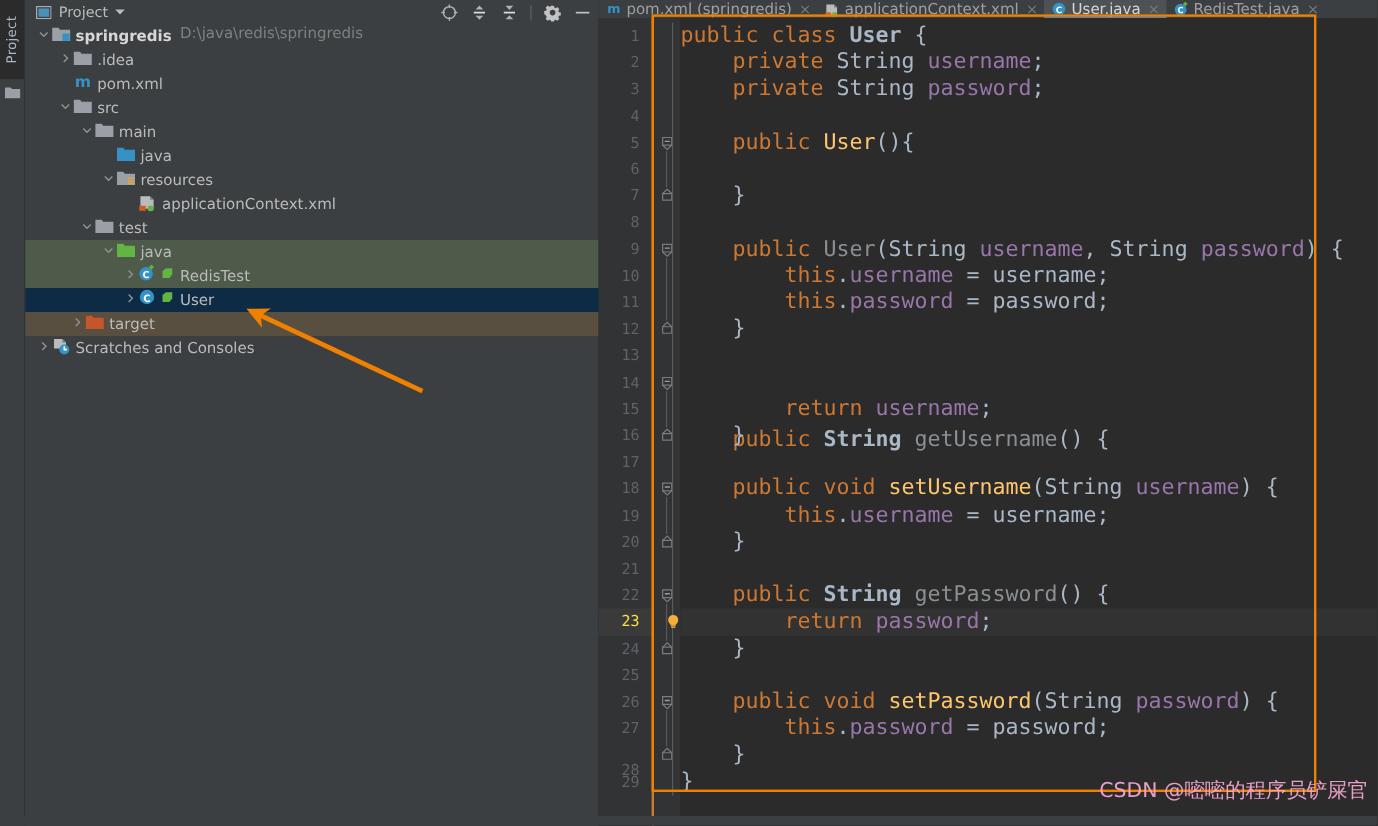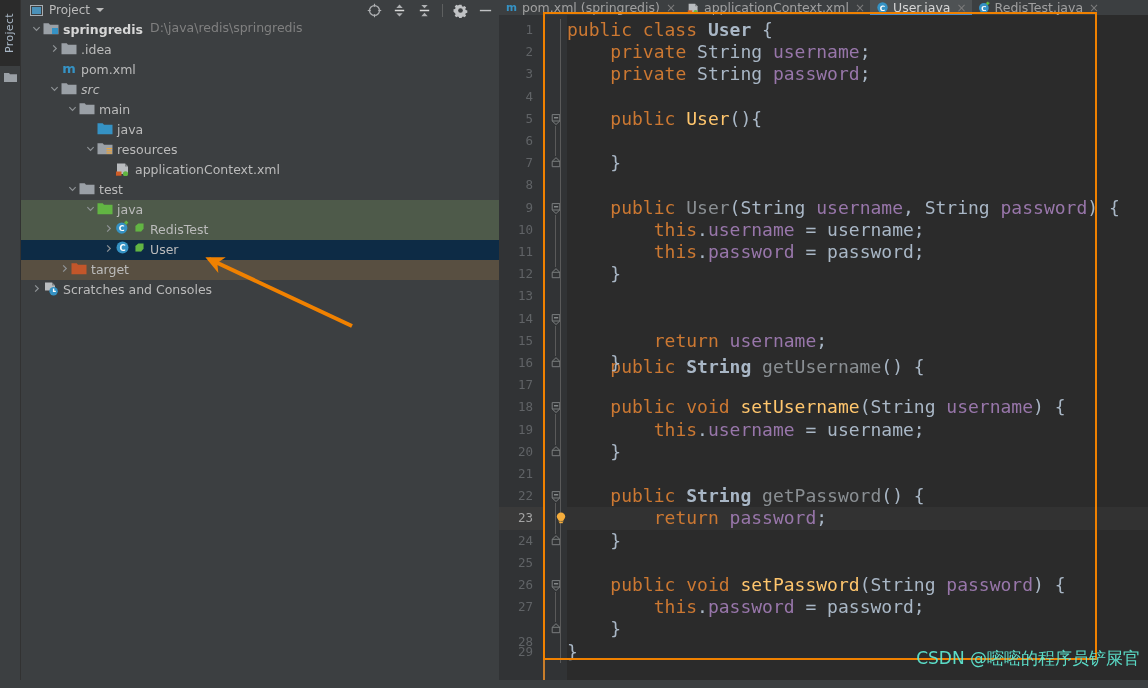--- a/index.html
+++ b/index.html
@@ -195,21 +195,21 @@
     pointer-events: none;
   }
   #annotation-arrow {
     position: absolute; left: 0; top: 0; width: 1148px; height: 688px;
     pointer-events: none;
   }
 
   
   #watermark {
     position: absolute; right: 8px; bottom: 18px;
-    color: #5eead4;
+    color: #f9a8d4;
     font-size: 17px;
     opacity: .92;
     font-family: "DejaVu Sans", "Liberation Sans", sans-serif;
     white-space: nowrap;
     pointer-events: none;
   }
   #bottom-strip {
     position: absolute; left: 0; bottom: 0; width: 1148px; height: 8px;
     background: #3c3f41;
   }
@@ -290,21 +290,21 @@
           </svg>
           <span class="node-label">.idea</span>
         </div>
         <div class="tree-row" style="padding-left: 26px;">
           <span class="tw"></span>
           <svg viewBox="0 0 16 16" width="15" height="15" class="node-icon">
             <text x="8" y="12.5" fill="#3592c4" font-size="13" font-family="DejaVu Sans, sans-serif" font-weight="bold" text-anchor="middle">m</text>
           </svg>
           <span class="node-label">pom.xml</span>
         </div>
-        <div class="tree-row" style="padding-left: 26px; font-style: italic;">
+        <div class="tree-row" style="padding-left: 26px;">
           <span class="tw"><svg viewBox="0 0 10 10" width="9" height="9">
               <path d="M1.5 3.5 L5 7 L8.5 3.5" fill="none" stroke="#8f9396" stroke-width="1.3"></path>
             </svg></span>
           <svg viewBox="0 0 16 16" width="15" height="15" class="node-icon">
             <path d="M0.5 3.2h5.2l1.3 1.5h8.5v9.5H0.5z" fill="#9aa0a6"></path>
           </svg>
           <span class="node-label">src</span>
         </div>
         <div class="tree-row" style="padding-left: 44px;">
           <span class="tw"><svg viewBox="0 0 10 10" width="9" height="9">
@@ -478,21 +478,21 @@
           <div class="ln" style="top: 292.6px;">14</div>
           <div class="ln" style="top: 314.8px;">15</div>
           <div class="ln" style="top: 337px;">16</div>
           <div class="ln" style="top: 359.2px;">17</div>
           <div class="ln" style="top: 381.4px;">18</div>
           <div class="ln" style="top: 403.6px;">19</div>
           <div class="ln" style="top: 425.8px; text-align: center;">20</div>
           <div class="ln" style="top: 448px;">21</div>
           <div class="ln" style="top: 470.2px;">22</div>
           <div class="caret-line-hl" style="top: 492.4px; width: 44px; background: rgb(58, 58, 58);"></div>
-          <div class="ln" style="top: 492.4px; color: #a3a3a3;">23</div>
+          <div class="ln" style="top: 492.4px; color: #fde047;">23</div>
           <div class="ln" style="top: 514.6px;">24</div>
           <div class="ln" style="top: 536.8px;">25</div>
           <div class="ln" style="top: 559px;">26</div>
           <div class="ln" style="top: 581.2px;">27</div>
           <div class="ln" style="top: 616px;">28</div>
           <div class="ln" style="top: 625.6px;">29</div>
         </div>
       <div id="gutter-orange"></div>
       <div id="fold-strip">
           <svg viewBox="0 0 10 22" width="10" height="22" class="fold-mark" style="top: 92.8px;">

